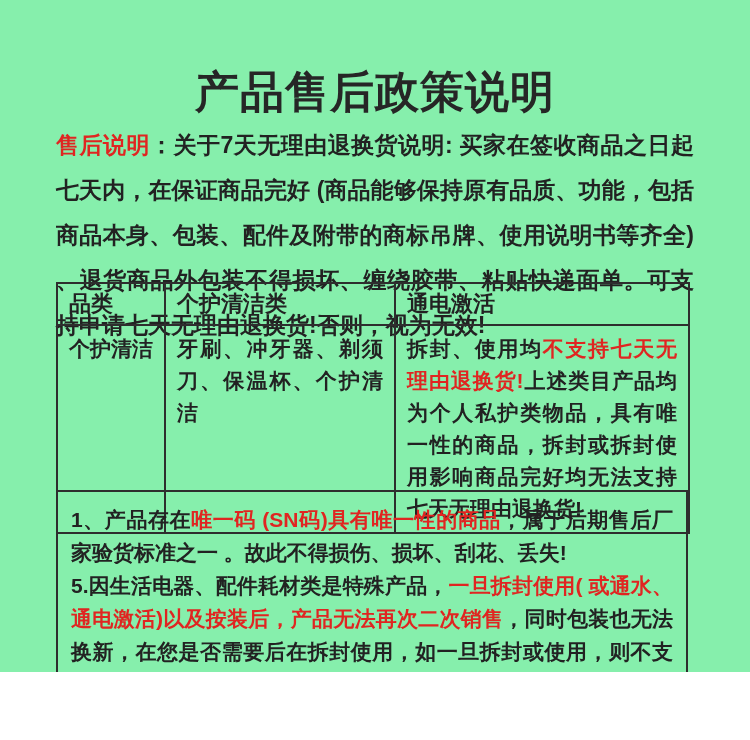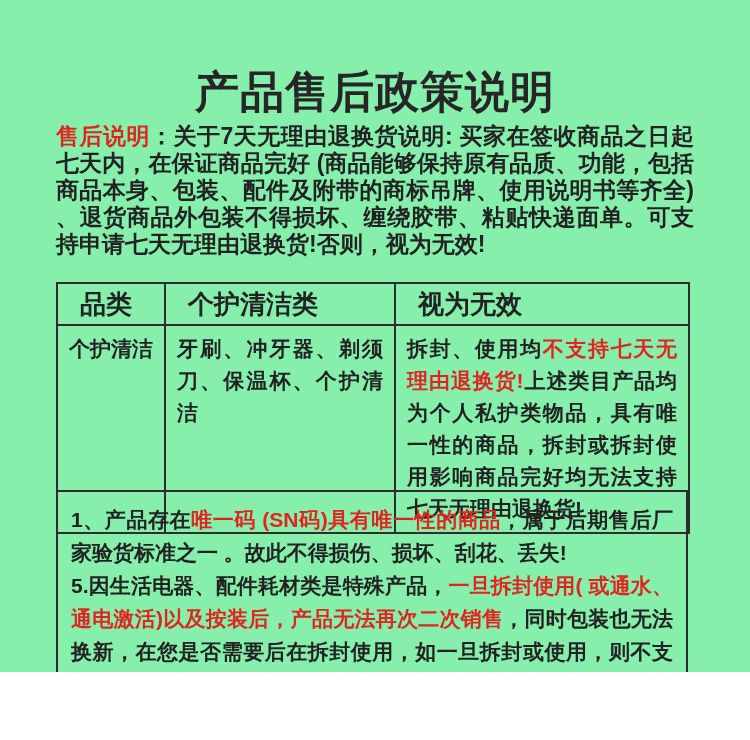--- a/index.html
+++ b/index.html
@@ -18,40 +18,40 @@
     top: 34px; left: 0; right: 0;
     text-align: center;
     font-size: 44px;
     letter-spacing: 1px;
     color: #262626;
   }
   .intro {
     position: absolute;
     top: 100px; left: 56px; width: 638px;
     font-size: 23px;
-    line-height: 27px;
+    line-height: 45px;
     text-align: justify;
   }
   .red { color: var(--accent_red, #e02521); }
   .policy-table {
     position: absolute;
     top: 282px; left: 56px;
     width: 632px;
     border-collapse: collapse;
     table-layout: fixed;
   }
   .policy-table th, .policy-table td {
     border: 2px solid var(--border_dark, #2e2e2e);
     text-align: left;
     font-weight: bold;
   }
   .policy-table th {
     height: 36px;
-    font-size: 26px;
-    padding: 2px 22px;
+    font-size: 22px;
+    padding: 2px 11px;
     vertical-align: middle;
   }
   .policy-table td {
     height: 156px;
     font-size: 21px;
     line-height: 32px;
     padding: 7px 11px;
     vertical-align: top;
     text-align: justify;
     margin-left: 8px;
@@ -90,21 +90,21 @@
   <table class="policy-table">
     <colgroup>
       <col class="col-category">
       <col class="col-products">
       <col class="col-policy">
     </colgroup>
     <thead>
       <tr>
         <th>品类</th>
         <th>个护清洁类</th>
-        <th>视为无效</th>
+        <th>通电激活</th>
       </tr>
     </thead>
     <tbody>
       <tr>
         <td>个护清洁</td>
         <td>牙刷、冲牙器、剃须刀、保温杯、个护清洁</td>
         <td><span>拆封、使用均</span><span class="red">不支持七天无理由退换货!</span><span>上述类目产品均为个人私护类物品，具有唯一性的商品，拆封或拆封使用影响商品完好均无法支持七天无理由退换货!</span></td>
       </tr>
     </tbody>
   </table>

